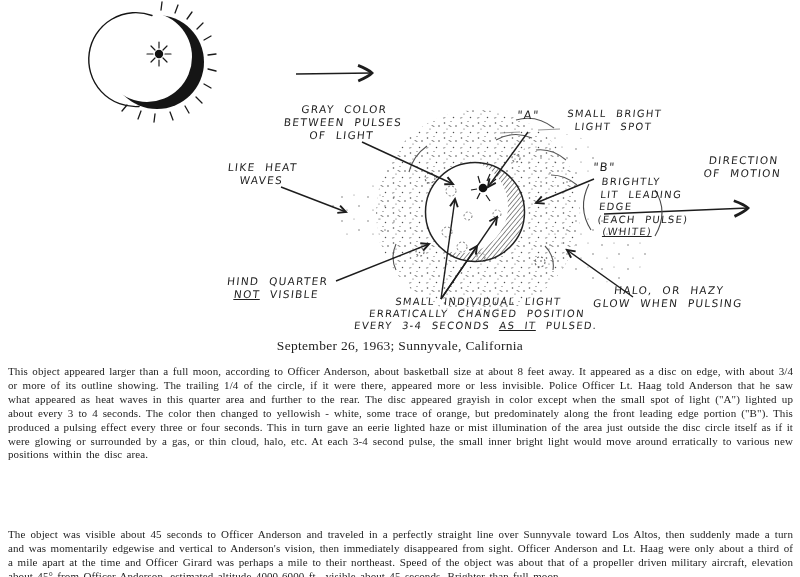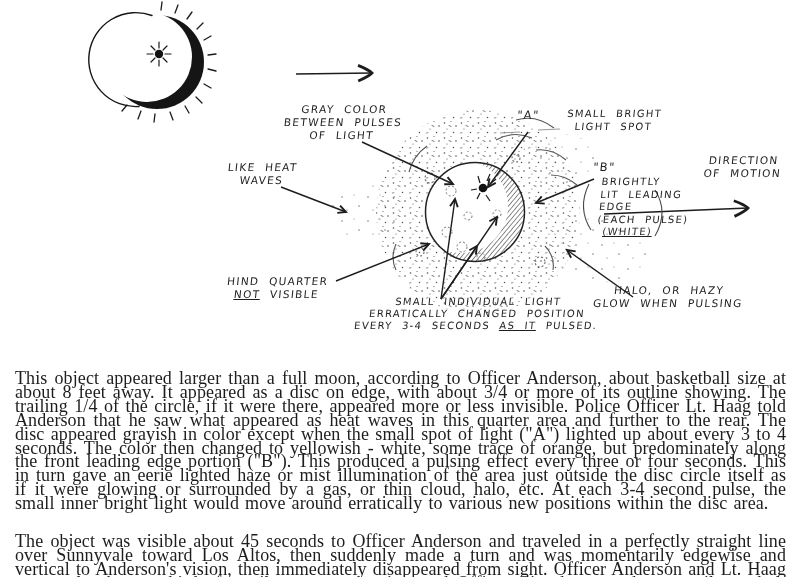--- a/index.html
+++ b/index.html
@@ -6,21 +6,21 @@
   .page{position:relative;width:800px;height:577px;background:#ffffff;overflow:hidden;
         font-family:"Liberation Serif",serif;color:#1d1d1d;}
   .diagram-svg{position:absolute;left:0;top:0;}
   .hw{position:absolute;font-family:"DejaVu Sans",sans-serif;font-size:10.5px;
       letter-spacing:1.3px;word-spacing:5px;line-height:13px;color:#1f1f1f;
       transform:skewX(-6deg);white-space:nowrap;}
   .hw .u{text-decoration:underline;}
   .marker{font-size:11.5px;}
   .caption{position:absolute;left:0;right:0;top:338px;text-align:center;
            font-size:13.5px;letter-spacing:.3px;}
-  .body-par{position:absolute;left:8px;right:7px;margin:7px;font-size:18px;
+  .body-par{position:absolute;left:8px;right:7px;margin:0;font-size:11px;
             line-height:13.9px;text-align:justify;letter-spacing:.1px;word-spacing:1.5px;}
   #par1{top:365px;}
   #par2{top:528px;}
 </style>
 </head>
 <body>
 
 <div class="page">
 
   <svg class="diagram-svg" width="800" height="362" viewBox="0 0 800 362">
@@ -196,15 +196,16 @@
     <div>SMALL INDIVIDUAL LIGHT</div>
     <div>ERRATICALLY CHANGED POSITION</div>
     <div><span>EVERY 3-4 SECONDS</span> <span class="u">AS IT</span> <span>PULSED.</span></div>
   </div>
 
   <div class="hw" style="left:576px;top:284px;width:185px;text-align:center">
     <div>HALO, OR HAZY</div>
     <div>GLOW WHEN PULSING</div>
   </div>
 
+  <div class="caption">September 26, 1963; Sunnyvale, California</div>
   <p id="par1" class="body-par">This object appeared larger than a full moon, according to Officer Anderson, about basketball size at about 8 feet away.  It appeared as a disc on edge, with about 3/4 or more of its outline showing.  The trailing 1/4 of the circle, if it were there, appeared more or less invisible.  Police Officer Lt. Haag told Anderson that he saw what appeared as heat waves in this quarter area and further to the rear.  The disc appeared grayish in color except when the small spot of light ("A") lighted up about every 3 to 4 seconds.  The color then changed to yellowish - white, some trace of orange, but predominately along the front leading edge portion ("B").  This produced a pulsing effect every three or four seconds.  This in turn gave an eerie lighted haze or mist illumination of the area just outside the disc circle itself as if it were glowing or surrounded by a gas, or thin cloud, halo, etc.  At each 3-4 second pulse, the small inner bright light would move around erratically to various new positions within the disc area.</p>
   <p id="par2" class="body-par">The object was visible about 45 seconds to Officer Anderson and traveled in a perfectly straight line over Sunnyvale toward Los Altos, then suddenly made a turn and was momentarily edgewise and vertical to Anderson's vision, then immediately disappeared from sight.  Officer Anderson and Lt. Haag were only about a third of a mile apart at the time and Officer Girard was perhaps a mile to their northeast.  Speed of the object was about that of a propeller driven military aircraft, elevation about 45° from Officer Anderson, estimated altitude 4000-6000 ft., visible about 45 seconds.  Brighter than full moon.</p>
 </div>
 
 </body></html>

